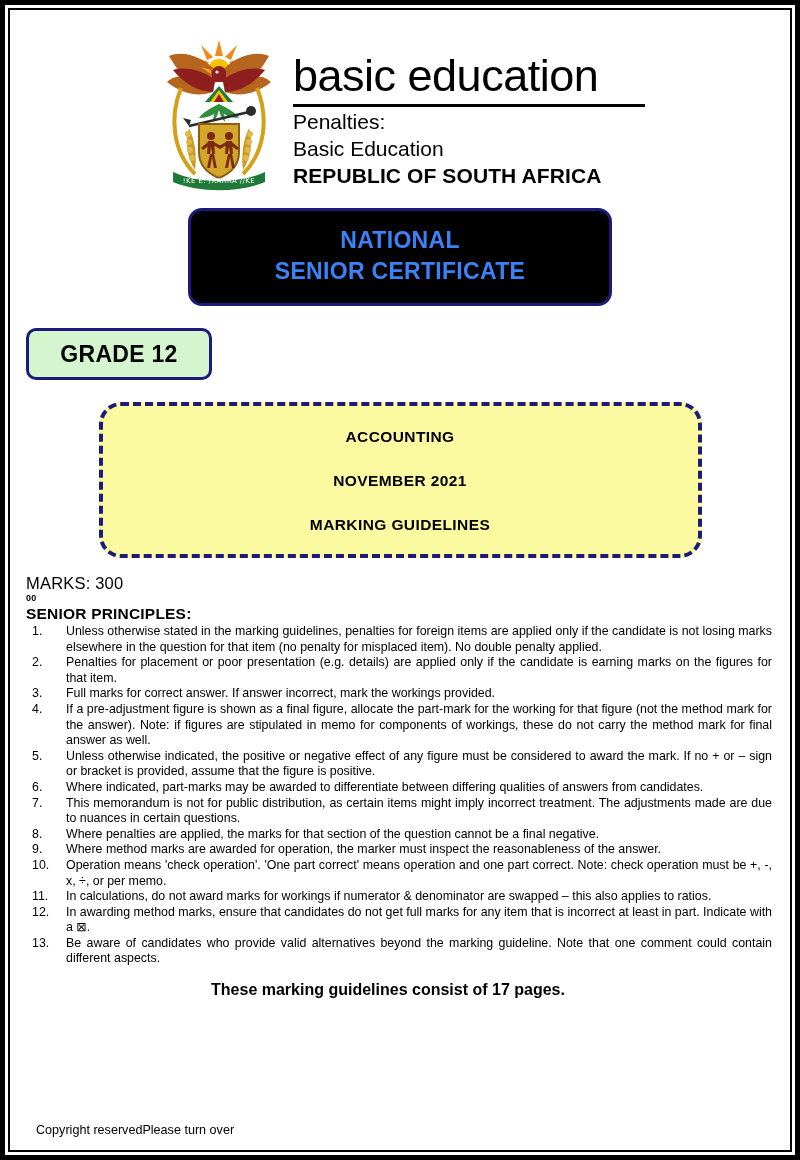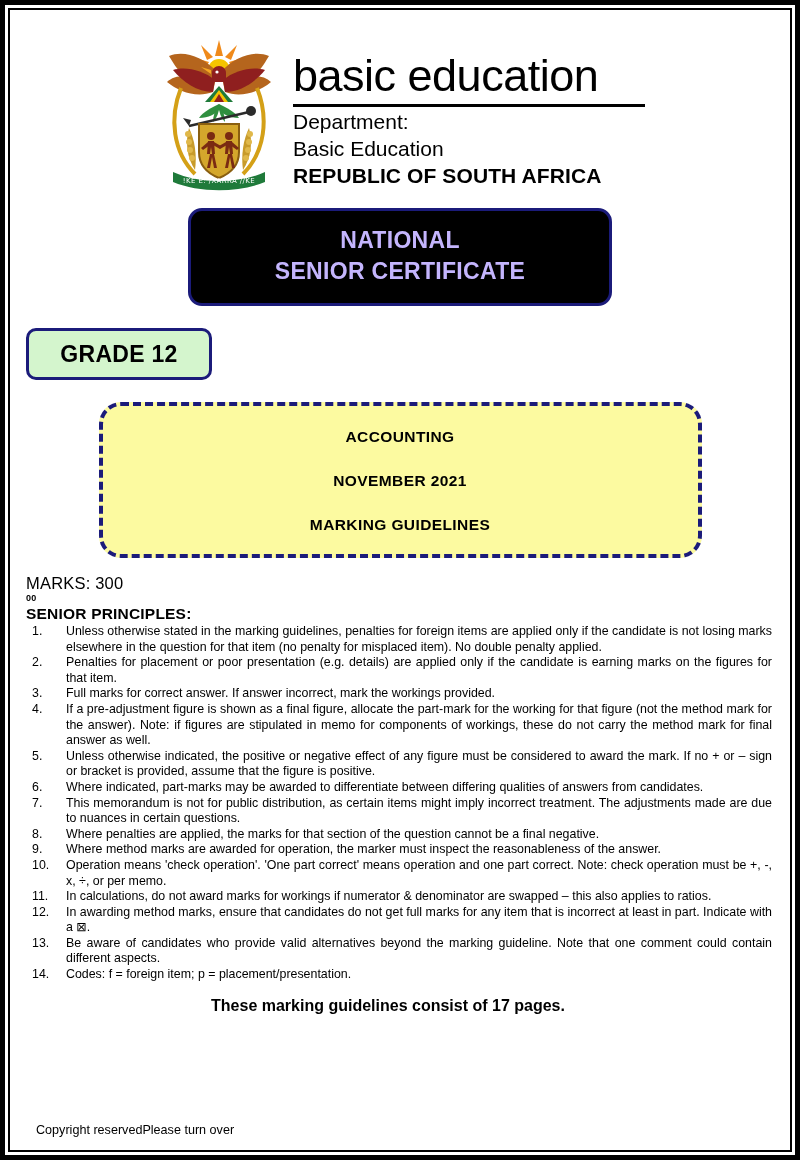--- a/index.html
+++ b/index.html
@@ -70,21 +70,21 @@
 
   
   .cert-wrap { display: flex; justify-content: center; margin-top: 14px; }
   .cert-box {
     box-sizing: border-box;
     width: 424px;
     padding: 14px 10px 16px;
     background: #000000;
     border: 3px solid #1b1b7a;
     border-radius: 14px;
-    color: #c4b5fd;
+    color: #3b82f6;
     text-align: center;
     font-weight: 700;
     font-size: 23px;
     line-height: 31px;
     letter-spacing: 0.3px;
   }
 
   
   .grade-wrap { display: flex; justify-content: flex-start; margin-top: 22px; }
   .grade-box {
@@ -266,21 +266,21 @@
             <path d="M73 128 L70 142 L73 142 L75 131 L77 142 L80 142 L77 128 Z"></path>
           </g>
 
           <path d="M18 146 C44 158 84 158 110 146 L110 156 C84 167 44 167 18 156 Z" fill="#1f7a3a"></path>
           <text x="64" y="157" text-anchor="middle" font-family="DejaVu Sans, sans-serif" font-size="7" fill="#ffffff" letter-spacing="0.4">!KE E: /XARRA //KE</text>
         </svg>
       </div>
 
       <div class="dept-block">
         <div class="dept-title">basic education</div>
-        <div class="dept-line">Department:</div>
+        <div class="dept-line">Penalties:</div>
         <div class="dept-line">Basic Education</div>
         <div class="dept-line bold">REPUBLIC OF SOUTH AFRICA</div>
       </div>
     </div>
 
     <div class="cert-wrap">
       <div class="cert-box">
         <div>NATIONAL</div>
         <div>SENIOR CERTIFICATE</div>
       </div>
@@ -348,24 +348,20 @@
         <span class="txt">In calculations, do not award marks for workings if numerator &amp; denominator are swapped – this also applies to ratios.</span>
       </li>
       <li>
         <span class="num">12.</span>
         <span class="txt">In awarding method marks, ensure that candidates do not get full marks for any item that is incorrect at least in part. Indicate with a ⊠.</span>
       </li>
       <li>
         <span class="num">13.</span>
         <span class="txt">Be aware of candidates who provide valid alternatives beyond the marking guideline. Note that one comment could contain different aspects.</span>
       </li>
-      <li>
-        <span class="num">14.</span>
-        <span class="txt">Codes: f = foreign item; p = placement/presentation.</span>
-      </li>
     </ol>
 
     <div class="pages-note">These marking guidelines consist of 17 pages.</div>
 
     <div class="footer">
       <span>Copyright reserved</span>
       <span>Please turn over</span>
     </div>
 
   </div>

